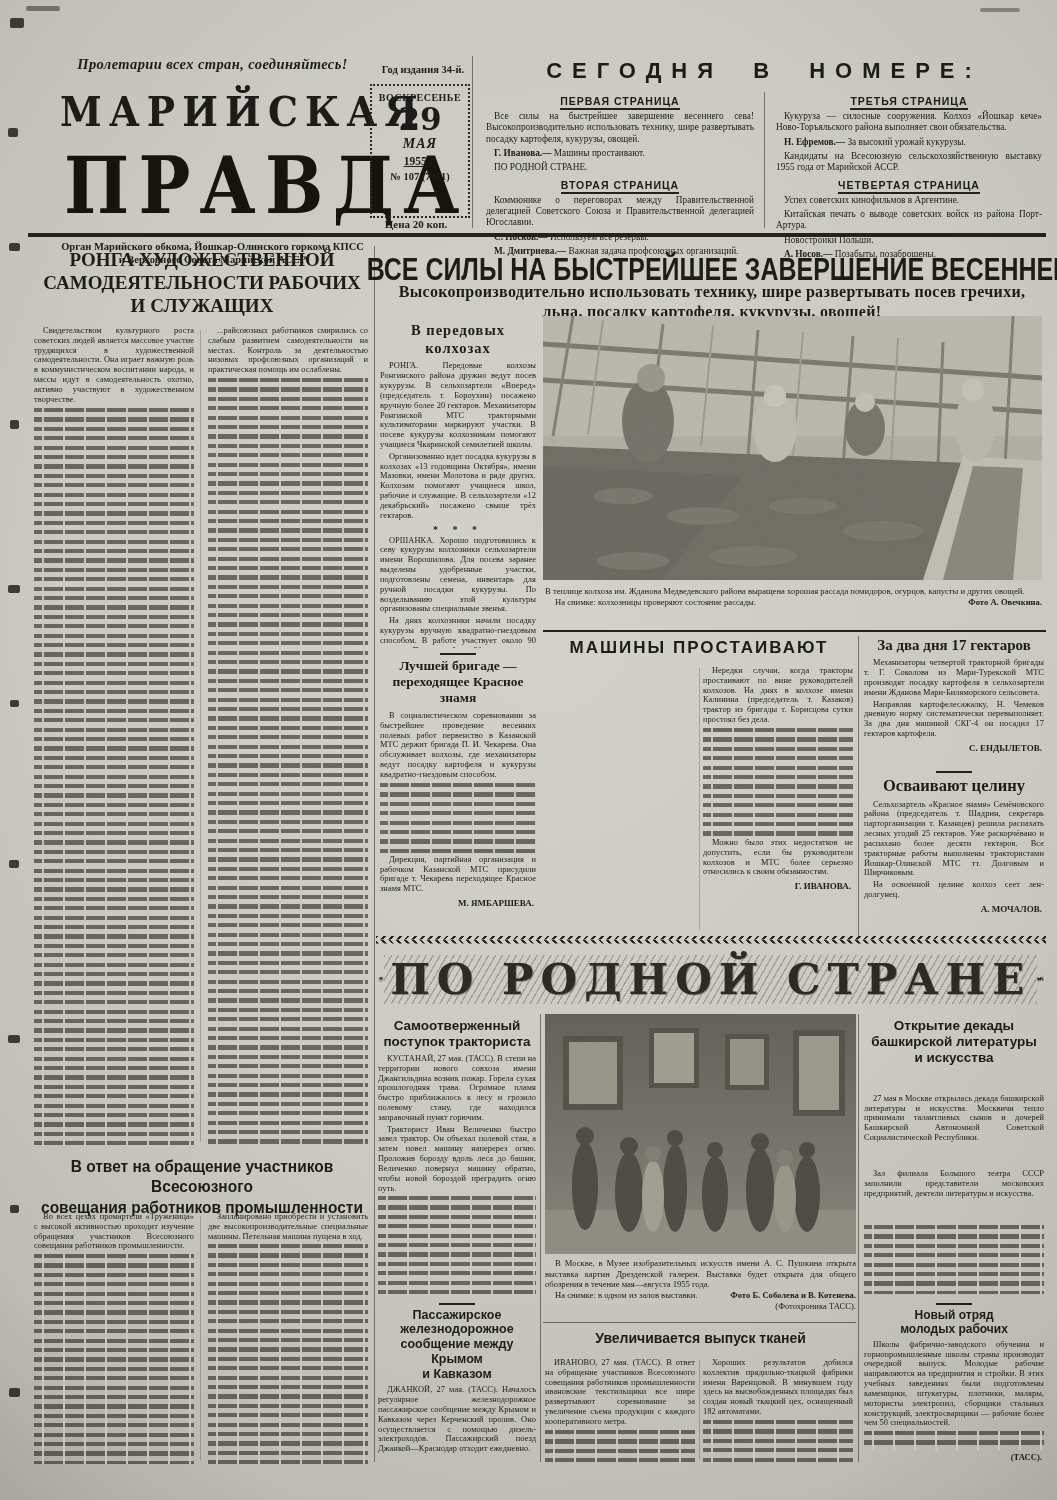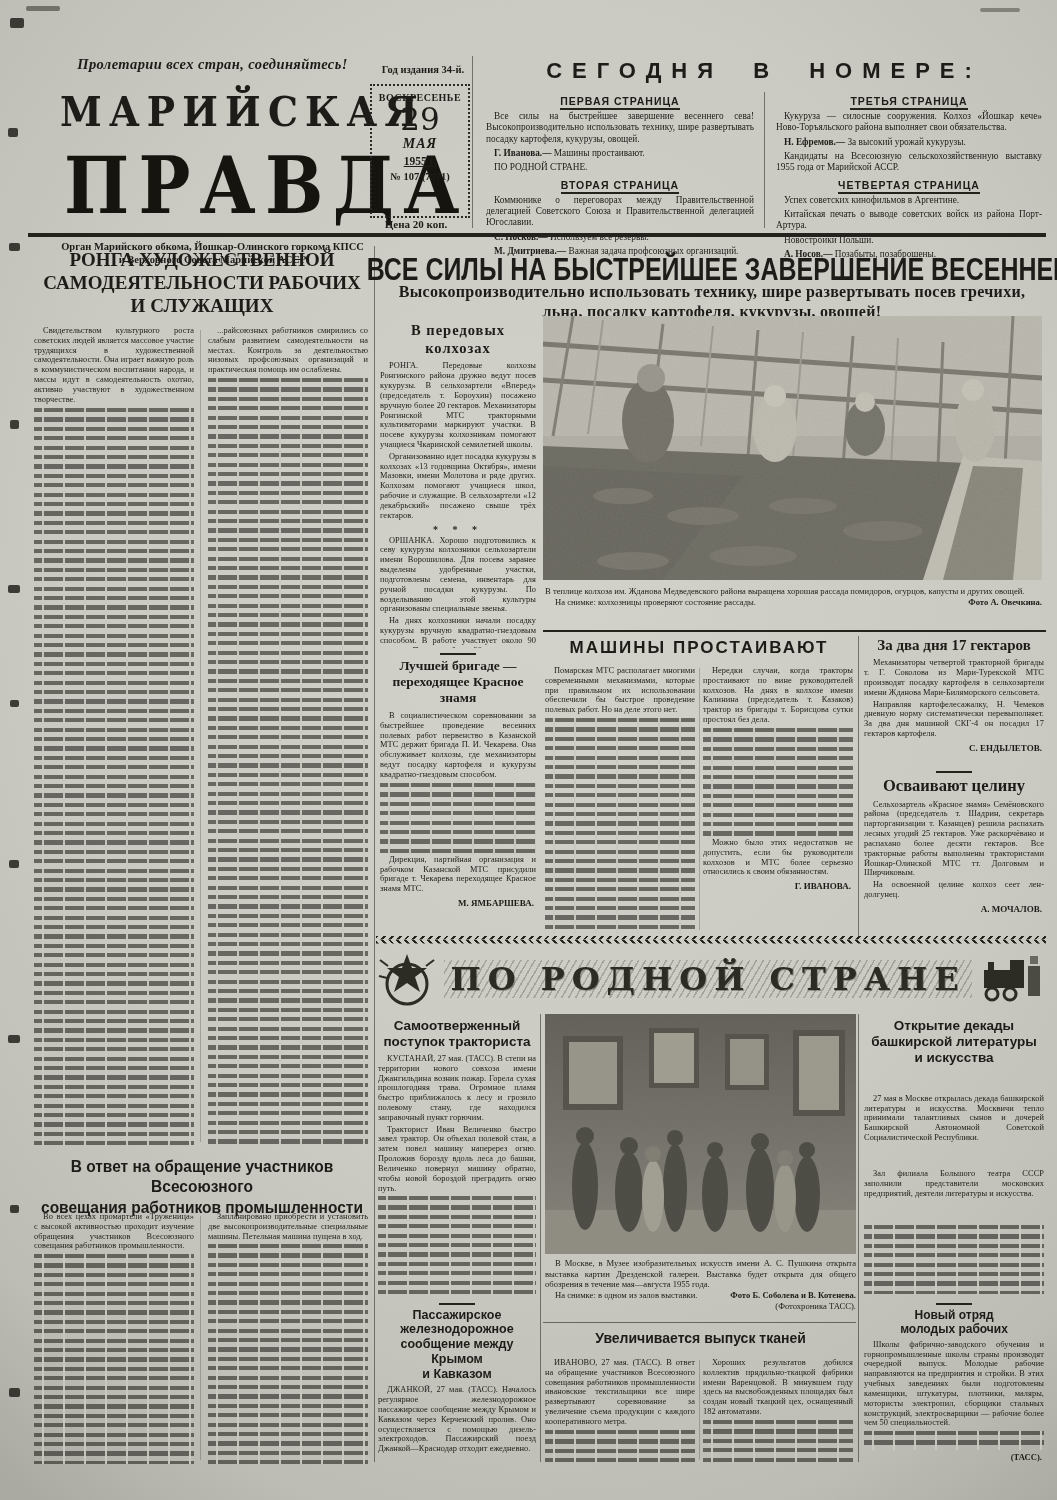--- a/index.html
+++ b/index.html
@@ -14,21 +14,21 @@
   .hairline{height:1px;background:rgba(40,38,32,.6);}
 
   
   .slogan{font-style:italic;font-weight:bold;font-size:14.5px;letter-spacing:.4px;}
   .mast-title1{font-family:"DejaVu Serif",serif;font-weight:bold;font-size:37px;letter-spacing:7px;transform:scale(1.02,1.12);transform-origin:left top;white-space:nowrap;}
   .mast-title2{font-family:"DejaVu Serif",serif;font-weight:900;font-size:67px;letter-spacing:9px;transform:scale(1.03,1.18);transform-origin:left top;white-space:nowrap;color:#16140f;}
   .organ{font-size:10.5px;font-weight:bold;line-height:1.25;}
   .edyear{font-size:10.5px;font-weight:bold;white-space:nowrap;}
   .datebox{border:2.5px dotted #2a2924;padding:6px 4px 4px 4px;text-align:center;}
   .datebox .wd{font-size:10px;font-weight:bold;letter-spacing:.5px;}
-  .datebox .dd{font-family:"DejaVu Serif",serif;font-size:31px;font-weight:normal;line-height:1.05;}
+  .datebox .dd{font-family:"DejaVu Serif",serif;font-size:31px;font-weight:bold;line-height:1.05;}
   .datebox .mm{font-size:14px;font-weight:bold;font-style:italic;letter-spacing:1px;}
   .datebox .yy{font-size:11.5px;font-weight:bold;margin-top:3px;text-decoration:underline;}
   .datebox .iss{font-size:10.5px;font-weight:bold;margin-top:4px;white-space:nowrap;}
   .price{font-size:11px;font-weight:bold;}
 
   
   .today-title{font-family:"Liberation Sans",sans-serif;font-weight:bold;font-size:22px;letter-spacing:10px;word-spacing:14px;white-space:nowrap;}
   .sec-title{font-family:"Liberation Sans",sans-serif;font-weight:bold;font-size:10.5px;letter-spacing:1px;text-align:center;margin:5px 0 4px 0;}
   .sec-title span{border-bottom:2px solid #23221d;padding-bottom:1px;}
   .toc-item{font-size:9.3px;line-height:1.22;text-align:justify;margin:0 0 3px 0;text-indent:8px;}
@@ -53,21 +53,21 @@
   .subhead{font-size:16px;font-weight:bold;text-align:center;line-height:1.25;letter-spacing:.3px;}
 
   .caption{font-size:8.6px;line-height:1.25;text-align:justify;}
   .caption .credit{float:right;font-weight:bold;}
 
   
   .zigzag{background:repeating-linear-gradient(135deg,#23221d 0 2px,transparent 2px 5.5px),
                    repeating-linear-gradient(45deg,#23221d 0 2px,transparent 2px 5.5px);
           background-size:100% 3.5px;background-repeat:repeat-x;background-position:0 0,0 3.5px;}
   .banner{display:flex;align-items:center;justify-content:space-between;}
-  .banner-text{font-family:"DejaVu Serif",serif;font-weight:bold;font-size:32px;letter-spacing:7px;white-space:nowrap;color:#2c2b24;
+  .banner-text{font-family:"DejaVu Serif",serif;font-weight:bold;font-size:42px;letter-spacing:7px;white-space:nowrap;color:#2c2b24;
     text-shadow:1px 1px 0 rgba(60,58,48,.4);
     background:repeating-linear-gradient(120deg, rgba(44,43,36,.25) 0 1.5px, transparent 1.5px 6px);
     padding:0 6px;}
 
   .mark{position:absolute;background:#23221d;border-radius:2px;opacity:.85;}
 
   svg{display:block;}
 </style>
 </head>
 <body>
@@ -241,24 +241,20 @@
     </svg>
   </div>
   <div class="abs caption" style="left:545px;top:586px;width:497px;">
     <span>В теплице колхоза им. Жданова Медведевского района выращена хорошая рассада помидоров, огурцов, капусты и других овощей.</span>
     <span class="credit">Фото А. Овечкина.</span><br>
     <span style="display:inline-block;text-indent:10px;">На снимке: колхозницы проверяют состояние рассады.</span>
   </div>
   <div class="abs rule" style="left:543px;top:630px;width:503px;height:2px;"></div>
 
   <div class="abs h-sans" style="left:545px;top:638px;width:308px;font-size:17px;letter-spacing:2px;">МАШИНЫ ПРОСТАИВАЮТ</div>
-  <div class="abs art" style="left:545px;top:666px;width:150px;height:268px;">
-    <p>Помарская МТС располагает многими современными механизмами, которые при правильном их использовании обеспечили бы быстрое проведение полевых работ. Но на деле этого нет.</p>
-    <div class="ftxt"></div>
-  </div>
   <div class="abs vrule" style="left:699px;top:668px;height:262px;opacity:.45;"></div>
   <div class="abs art" style="left:703px;top:666px;width:150px;height:268px;">
     <p>Нередки случаи, когда тракторы простаивают по вине руководителей колхозов. На днях в колхозе имени Калинина (председатель т. Казаков) трактор из бригады т. Борисцова сутки простоял без дела.</p>
     <div class="ftxt" style="max-height:110px;"></div>
     <p>Можно было этих недостатков не допустить, если бы руководители колхозов и МТС более серьезно относились к своим обязанностям.</p>
     <div class="byline">Г. ИВАНОВА.</div>
   </div>
   <div class="abs vrule" style="left:858px;top:636px;height:300px;"></div>
 
   <div class="abs art" style="left:864px;top:636px;width:180px;height:130px;">

